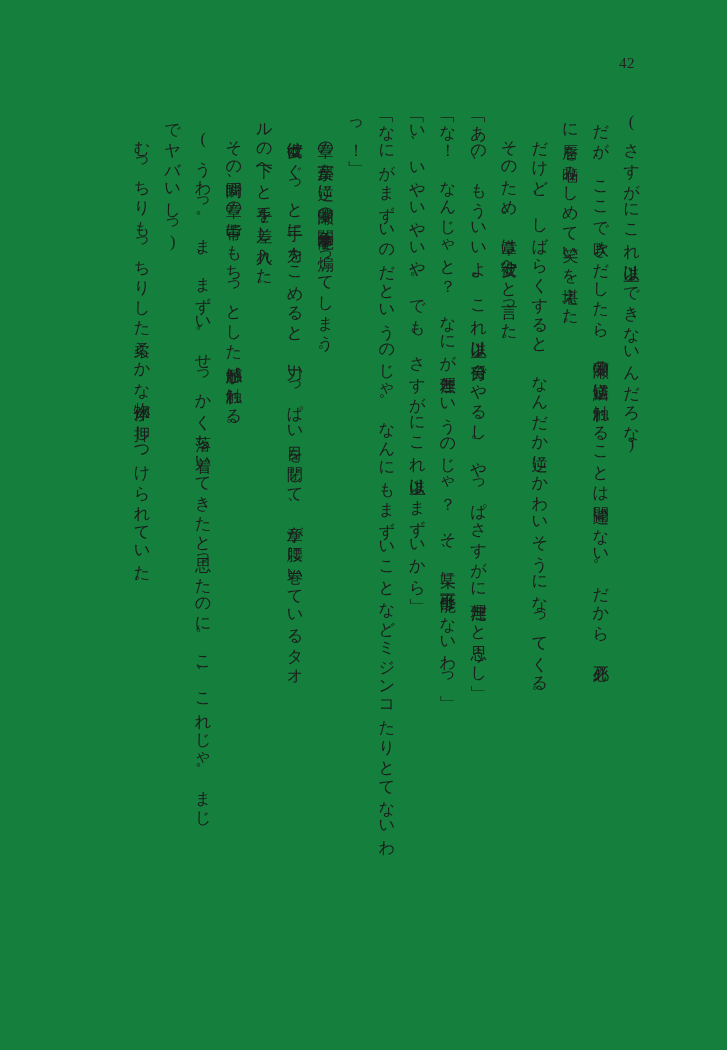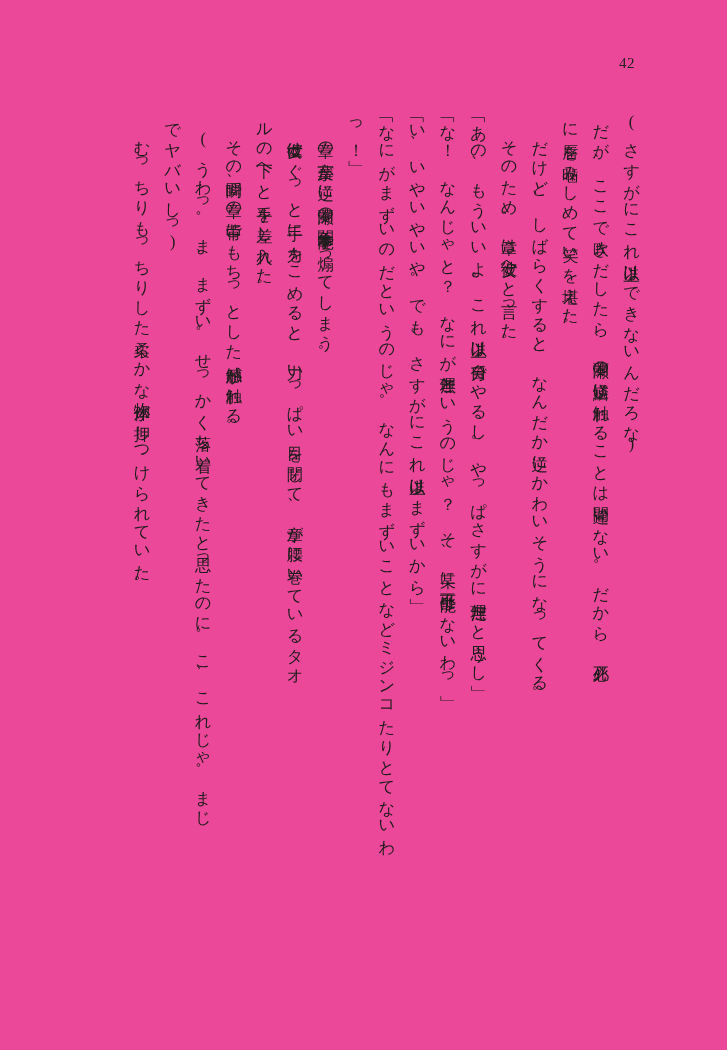--- a/index.html
+++ b/index.html
@@ -14,21 +14,21 @@
     color: #1a1a1a;
     position: relative;
     overflow: hidden;
   }
   #page {
     position: absolute;
     left: 0;
     top: 0;
     width: 727px;
     height: 1050px;
-    background: #ec4899;
+    background: #15803d;
   }
   #page-number {
     position: absolute;
     top: 55px;
     right: 92px;
     font-size: 15px;
     letter-spacing: 0.5px;
     color: #222;
     font-family: "Liberation Serif", "DejaVu Serif", serif;
   }

